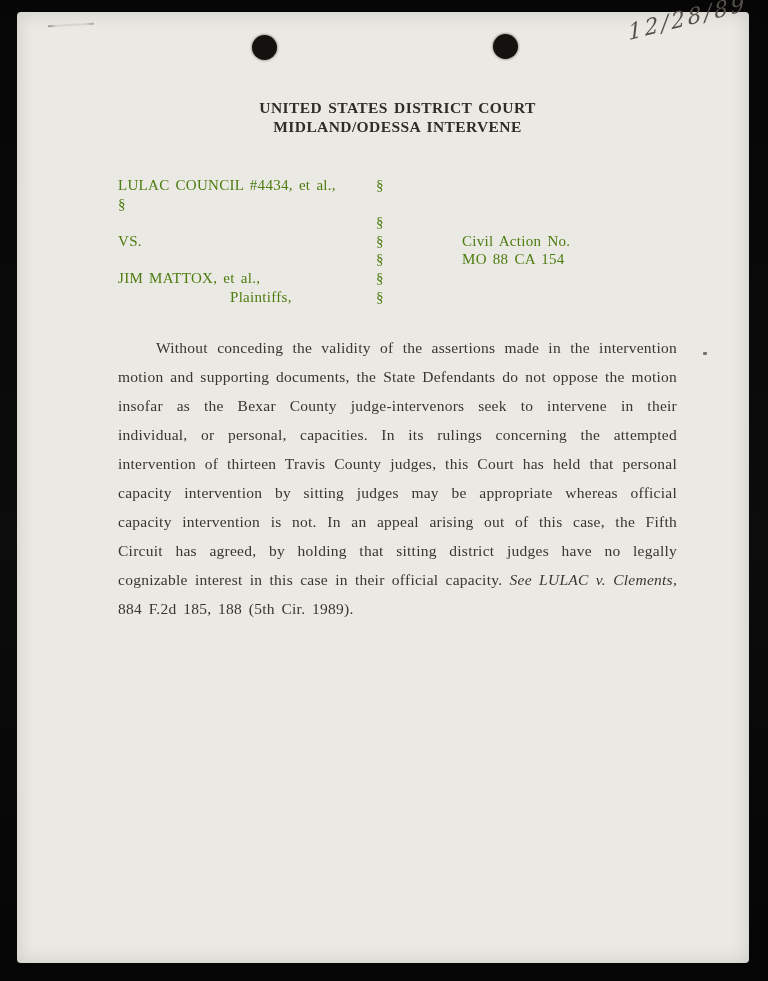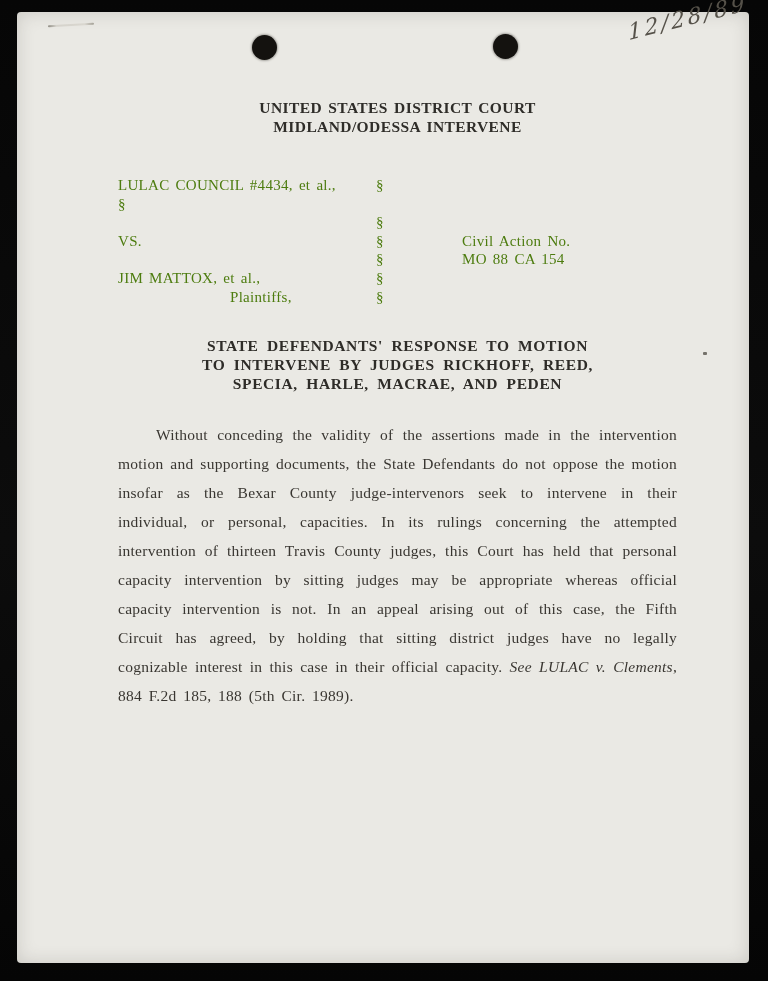--- a/index.html
+++ b/index.html
@@ -183,25 +183,20 @@
           <div class="cap-sect">§</div>
           <div class="cap-right"></div>
         </div>
         <div class="cap-row">
           <div class="cap-left indent">Plaintiffs,</div>
           <div class="cap-sect">§</div>
           <div class="cap-right"></div>
         </div>
       </div>
 
-      <div class="doc-title">
-        <div>STATE DEFENDANTS' RESPONSE TO MOTION</div>
-        <div>TO INTERVENE BY JUDGES RICKHOFF, REED,</div>
-        <div>SPECIA, HARLE, MACRAE, AND PEDEN</div>
-      </div>
 
       <div class="body-text">
         <p><span>Without conceding the validity of the assertions made in the intervention motion and supporting documents, the State Defendants do not oppose the motion insofar as the Bexar County judge-intervenors seek to intervene in their individual, or personal, capacities.  In its rulings concerning the attempted intervention of thirteen Travis County judges, this Court has held that personal capacity intervention by sitting judges may be appropriate whereas official capacity intervention is not.  In an appeal arising out of this case, the Fifth Circuit has agreed, by holding that sitting district judges have no legally cognizable interest in this case in their official capacity.</span> <em>See LULAC v. Clements</em><span>, 884 F.2d 185, 188 (5th Cir. 1989).</span></p>
       </div>
 
     </div>
   </div>
 </div>
 
 </body></html>

